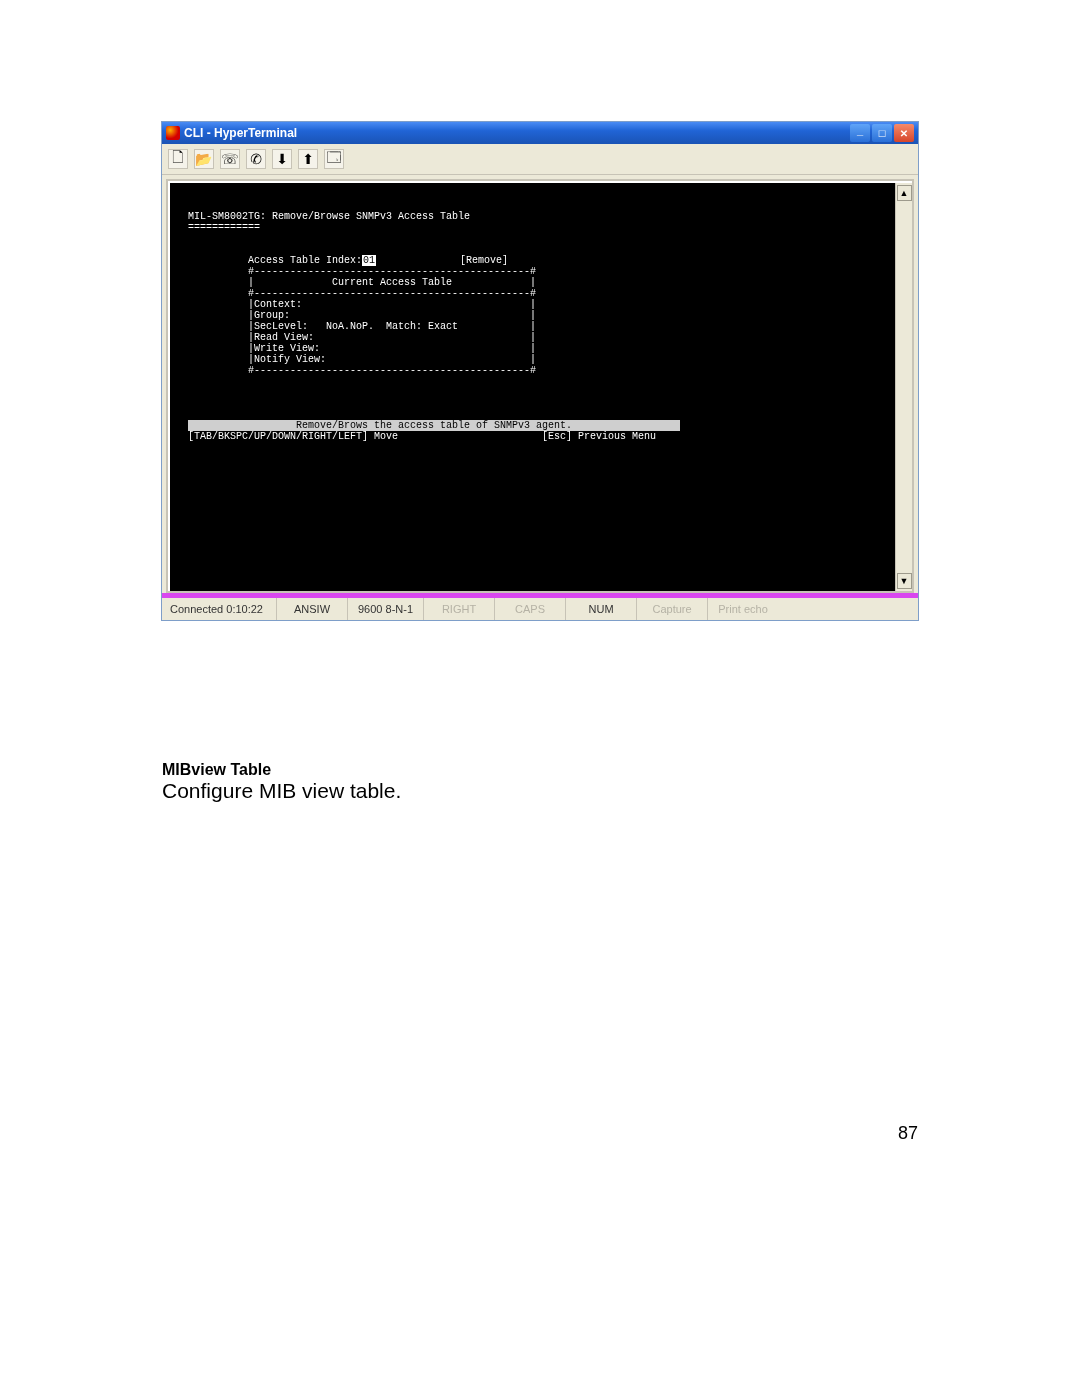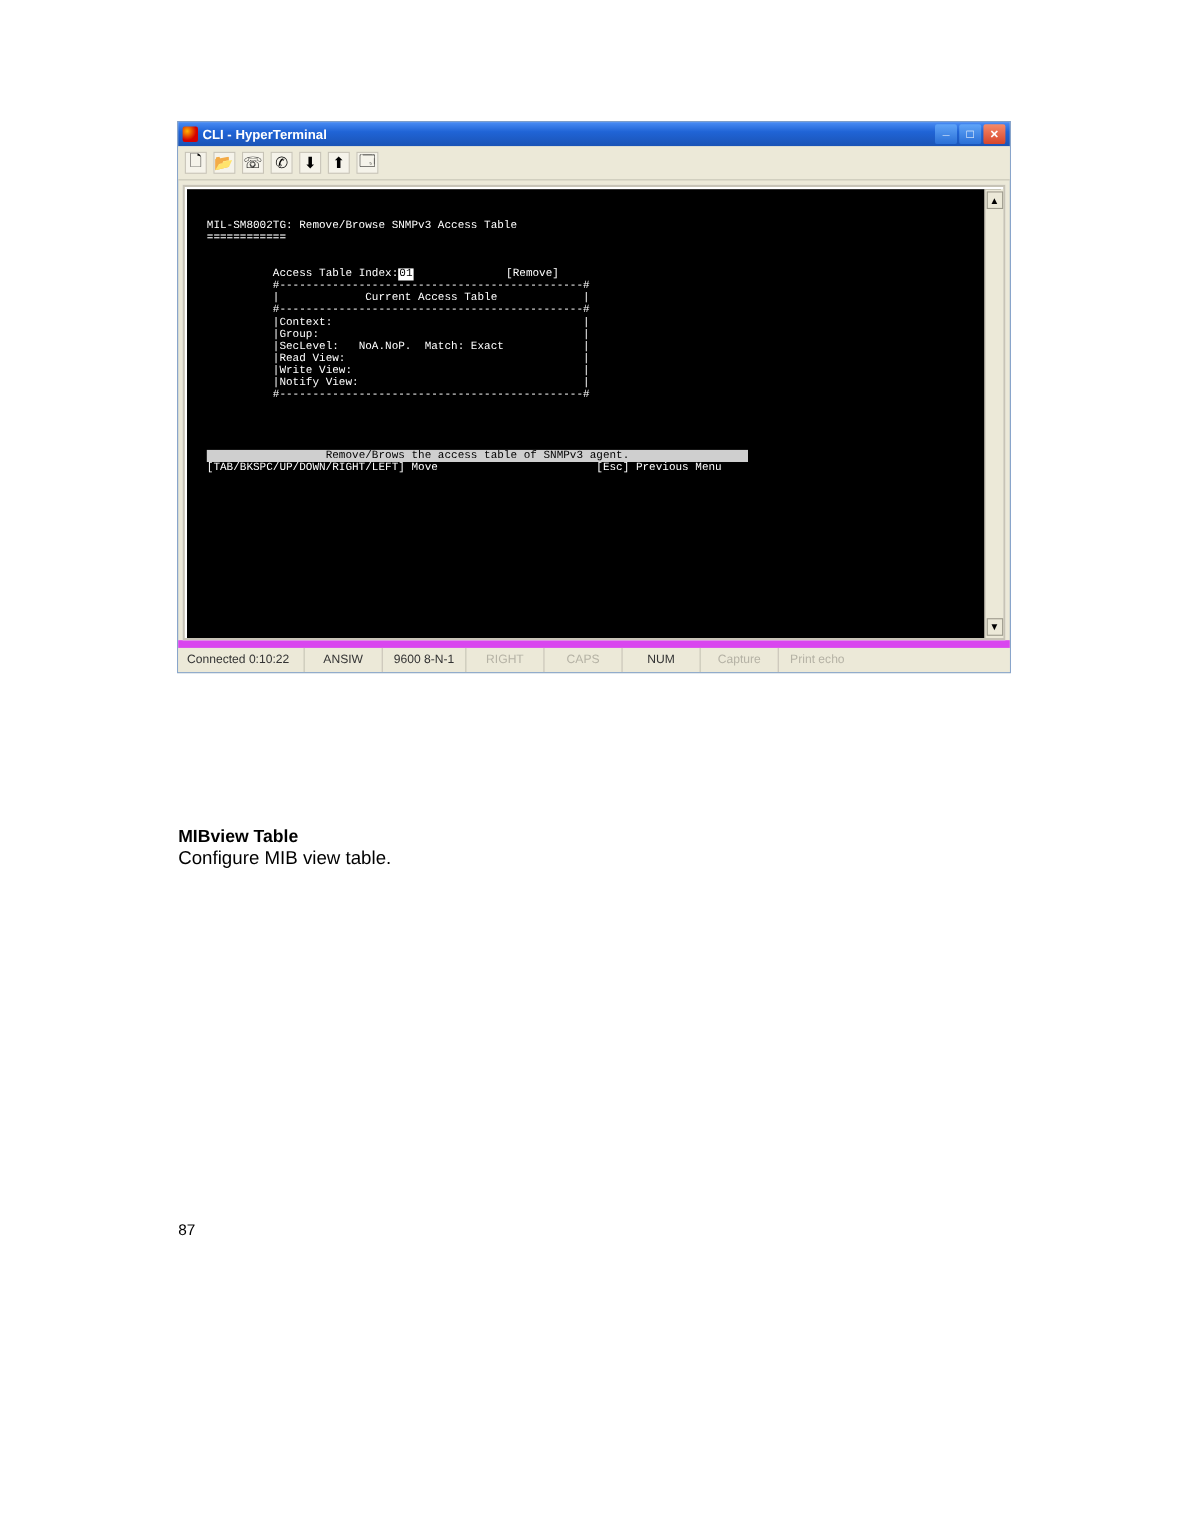--- a/index.html
+++ b/index.html
@@ -11,21 +11,21 @@
     color: #000;
   }
   .page {
     width: 1080px;
     margin: 0 auto;
     padding-top: 110px;
     box-sizing: border-box;
   }
   .app-window {
     width: 756px;
-    margin: 0 auto;
+    margin: 11px auto;
     border: 1px solid #7e9ec9;
     background: #ece9d8;
     box-shadow: 0 0 0 1px #ece9d8 inset;
   }
   .titlebar {
     height: 22px;
     background: linear-gradient(#4a8cf4 0%, #2064d6 40%, #1a53b5 100%);
     display: flex;
     align-items: center;
     justify-content: space-between;
@@ -144,21 +144,21 @@
   }
   .scroll-arrow {
     width: 13px; height: 14px;
     background: #ece9d8;
     border: 1px solid #9d9a8c;
     font-size: 9px;
     display:flex;align-items:center;justify-content:center;
   }
   .statusbar {
     background: #ece9d8;
-    border-top: 7px solid #d946ef;
+    border-top: 5px solid #d946ef;
     height: 22px;
     display: flex;
     align-items: center;
     font-size: 11px;
     color: #333;
   }
   .sb-cell {
     border-left: 1px solid #c7c3b6;
     padding: 0 10px;
     height: 100%;
@@ -172,26 +172,26 @@
 
   .body-text {
     width: 756px;
     margin: 140px auto 0 auto;
   }
   .section-heading {
     font-size: 16px;
     font-weight: bold;
   }
   .section-para {
-    font-size: 17px;
+    font-size: 21px;
     margin-bottom: 320px;
   }
   .page-number {
-    text-align: left;
-    font-size: 14px;
+    text-align: right;
+    font-size: 18px;
     margin-bottom: 40px;
   }
 </style>
 </head>
 <body>
 
 <div class="page">
 
   <div class="app-window">
 

